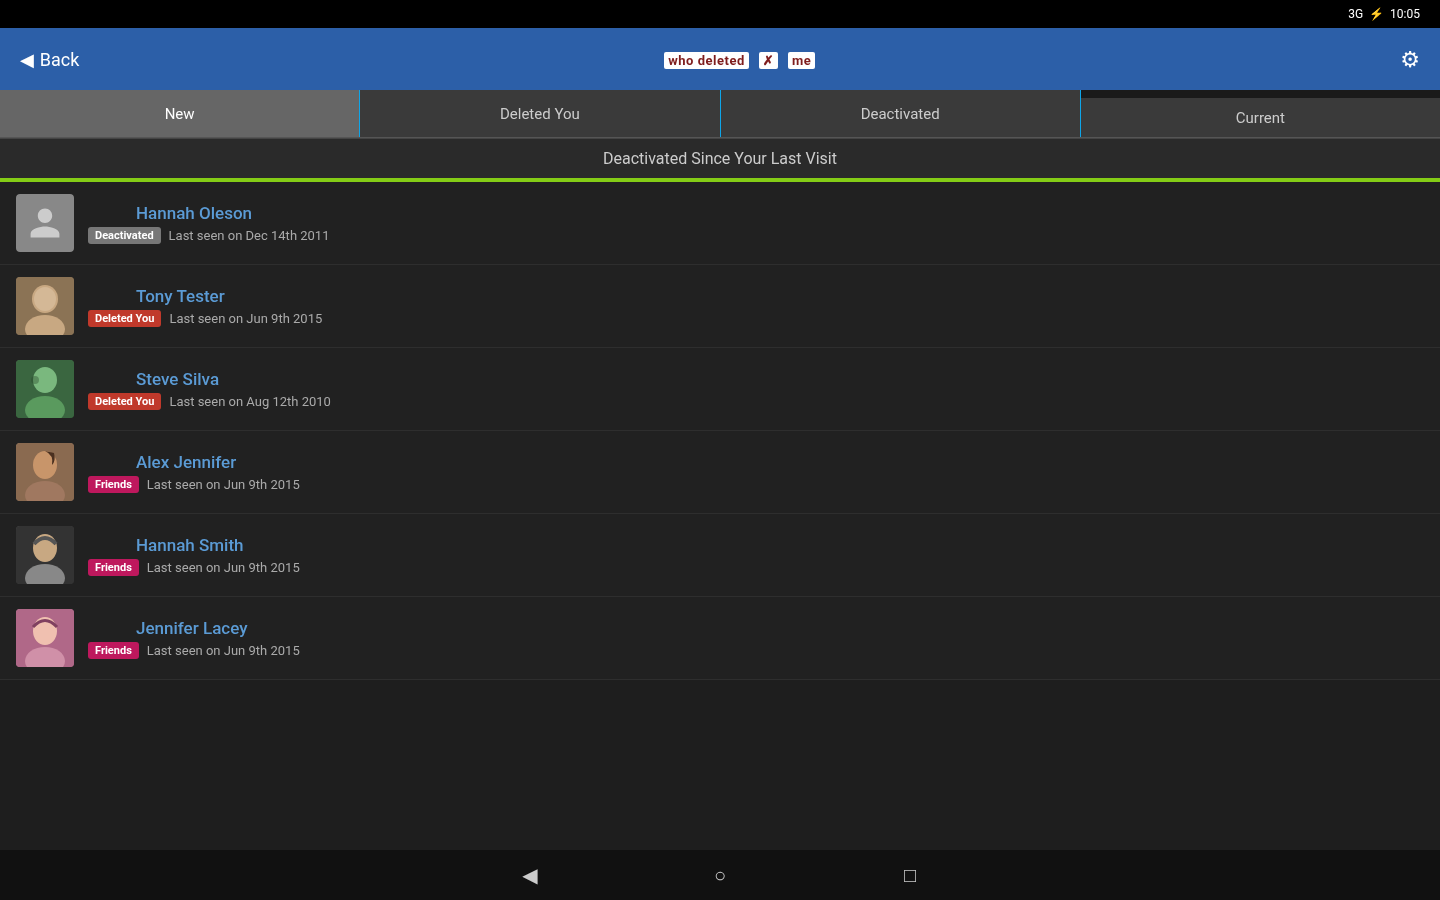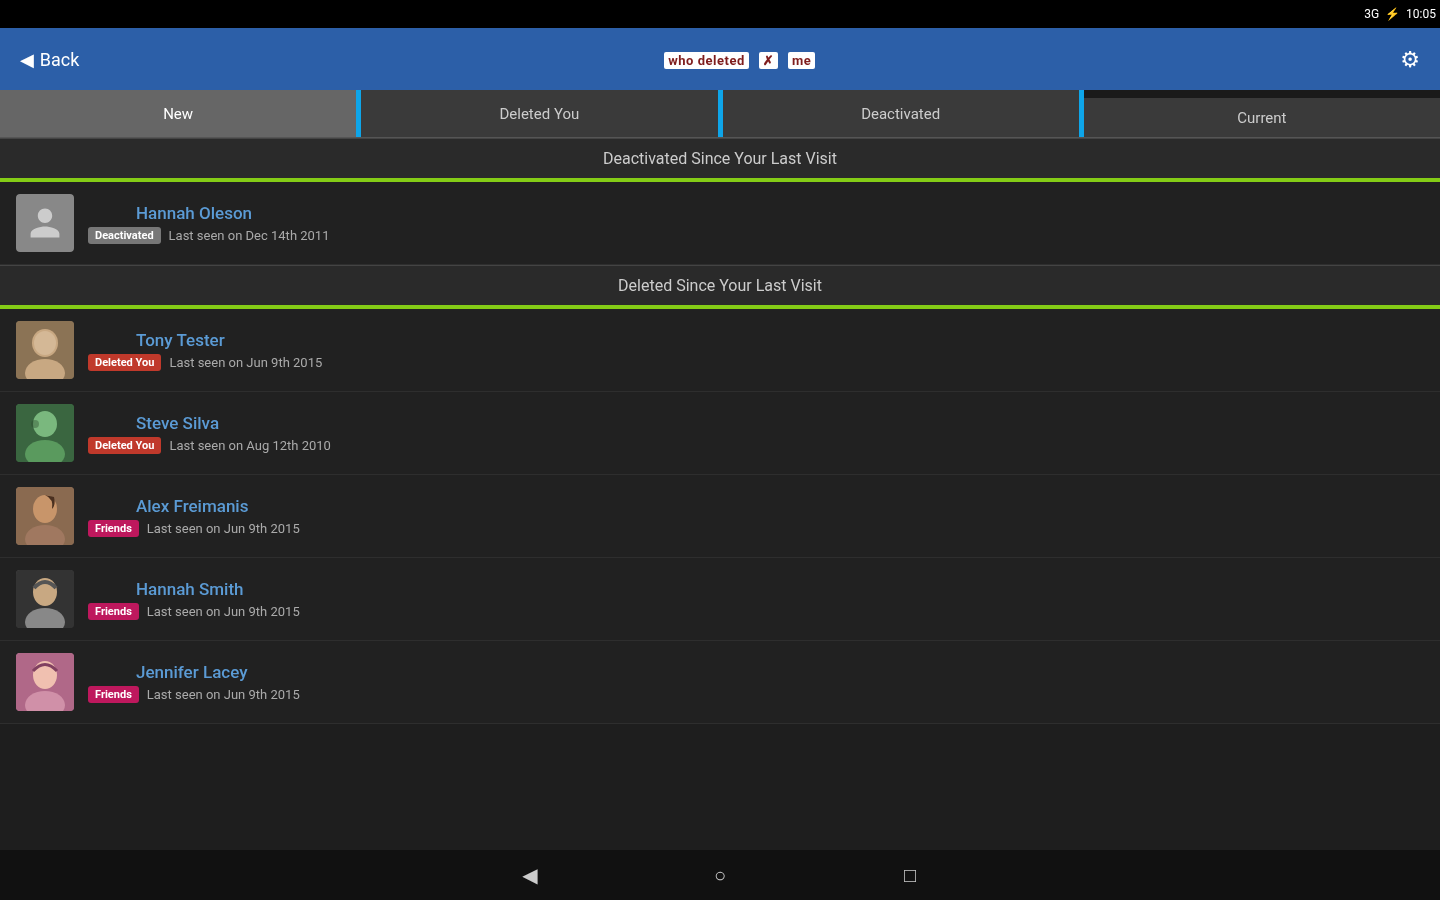--- a/index.html
+++ b/index.html
@@ -12,21 +12,21 @@
       position: relative;
     }
 
     
     .status-bar {
       background: #000;
       height: 28px;
       display: flex;
       align-items: center;
       justify-content: flex-end;
-      padding: 0 4px;
+      padding: 0 20px;
       gap: 6px;
     }
     .status-bar-text {
       color: #fff;
       font-size: 12px;
     }
 
     
     .top-bar {
       background: #2c5fa8;
@@ -74,21 +74,21 @@
       border-bottom: 1px solid #555;
     }
     .tab {
       flex: 1;
       display: flex;
       align-items: center;
       justify-content: center;
       font-size: 15px;
       color: #ccc;
       background: #3a3a3a;
-      border-right: 5px solid #0ea5e9;
+      border-right: 1px solid #0ea5e9;
       cursor: pointer;
     }
     .tab:last-child { border-right: none; margin-top: 8px; }
     .tab.active {
       background: #666;
       color: #fff;
     }
 
     
     .content {
@@ -269,23 +269,20 @@
     </div>
     <div class="person-info">
       <span class="person-name">Hannah Oleson</span>
       <div class="person-meta">
         <span class="badge badge-deactivated">Deactivated</span>
         <span class="last-seen">Last seen on Dec 14th 2011</span>
       </div>
     </div>
   </div>
 
-  <div class="section-header">
-    <span>Deleted Since Your Last Visit</span>
-  </div>
 
   <div class="person-row">
     <div class="avatar avatar-tony">
       <div style="width:100%;height:100%;display:flex;align-items:center;justify-content:center;">
         <svg viewBox="0 0 58 58" style="width:58px;height:58px;">
           <rect width="58" height="58" fill="#8B7355"></rect>
           <ellipse cx="29" cy="22" rx="13" ry="14" fill="#c8a882"></ellipse>
           <ellipse cx="29" cy="22" rx="11" ry="12" fill="#d4b896"></ellipse>
           <ellipse cx="29" cy="52" rx="20" ry="14" fill="#c8a882"></ellipse>
         </svg>
@@ -326,21 +323,21 @@
       <div style="width:100%;height:100%;display:flex;align-items:center;justify-content:center;">
         <svg viewBox="0 0 58 58" style="width:58px;height:58px;">
           <rect width="58" height="58" fill="#8a6a50"></rect>
           <ellipse cx="29" cy="22" rx="12" ry="14" fill="#c8956a"></ellipse>
           <path d="M29 8 Q38 12 36 22 Q40 18 38 10 Z" fill="#4a3020"></path>
           <ellipse cx="29" cy="52" rx="20" ry="14" fill="#a07860"></ellipse>
         </svg>
       </div>
     </div>
     <div class="person-info">
-      <span class="person-name">Alex Freimanis</span>
+      <span class="person-name">Alex Jennifer</span>
       <div class="person-meta">
         <span class="badge badge-friends">Friends</span>
         <span class="last-seen">Last seen on Jun 9th 2015</span>
       </div>
     </div>
   </div>
 
   <div class="person-row">
     <div class="avatar avatar-hannah-s">
       <div style="width:100%;height:100%;display:flex;align-items:center;justify-content:center;">

